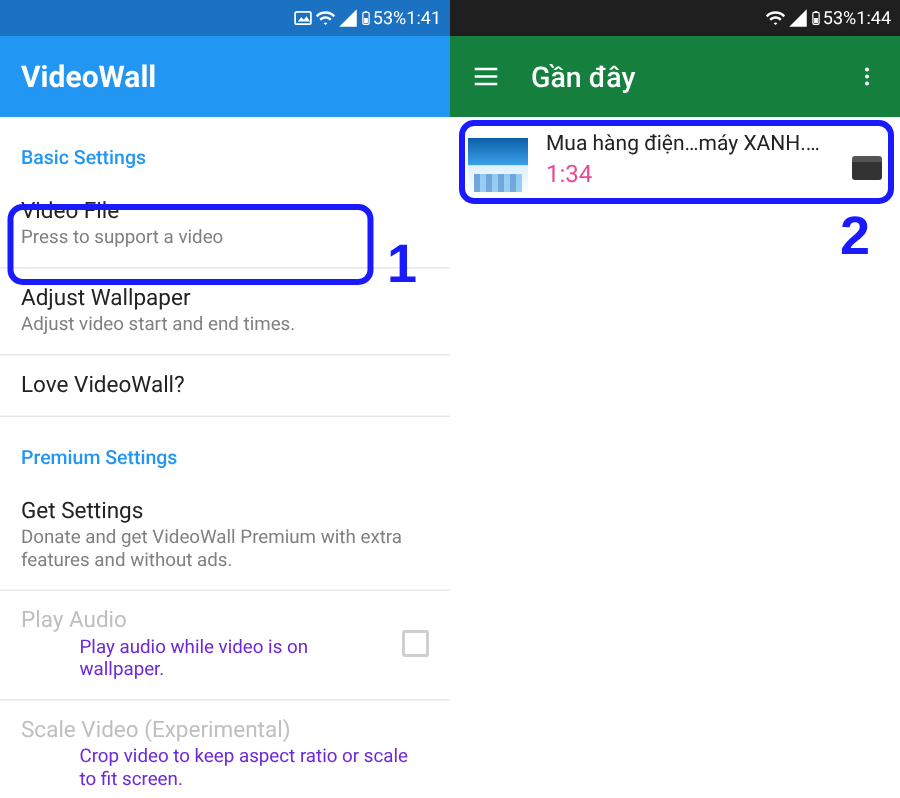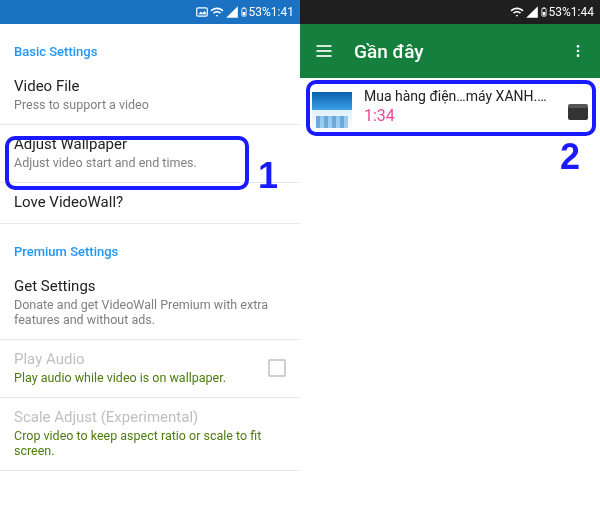--- a/index.html
+++ b/index.html
@@ -78,21 +78,21 @@
   .setting-item .title {
     font-size: 15px;
     color: #222;
   }
   .setting-item .subtitle {
     font-size: 12.5px;
     color: #808080;
     margin-top: 2px;
   }
   .setting-item.disabled .title { color: #bfbfbf; }
-  .setting-item.disabled .subtitle { color: #4d7c0f; }
+  .setting-item.disabled .subtitle { color: #6d28d9; margin-left: 39px; }
   .with-checkbox {
     display: flex;
     align-items: center;
     justify-content: space-between;
   }
   .checkbox {
     width: 18px;
     height: 18px;
     border: 2px solid #cfcfcf;
     border-radius: 2px;
@@ -186,20 +186,23 @@
         <svg width="10" height="14" viewBox="0 0 24 24" fill="#fff">
             <rect x="7" y="3" width="10" height="19" rx="2" fill="none" stroke="#fff" stroke-width="2"></rect>
             <rect x="9" y="12" width="6" height="8" fill="#fff"></rect>
             <rect x="10" y="1" width="4" height="3" fill="#fff"></rect>
           </svg>
       </span>
       <span>53%</span>
       <span>1:41</span>
     </div>
 
+    <div class="appbar left">
+      <span class="appbar-title-left">VideoWall</span>
+    </div>
 
     <div class="content-left">
       <div class="section-title">Basic Settings</div>
 
       <div class="setting-item">
         <div class="title">Video File</div>
         <div class="subtitle">Press to support a video</div>
       </div>
 
       <div class="setting-item">
@@ -221,21 +224,21 @@
 
       <div class="setting-item disabled with-checkbox">
         <div>
           <div class="title">Play Audio</div>
           <div class="subtitle">Play audio while video is on wallpaper.</div>
         </div>
         <div class="checkbox"></div>
       </div>
 
       <div class="setting-item disabled">
-        <div class="title">Scale Adjust (Experimental)</div>
+        <div class="title">Scale Video (Experimental)</div>
         <div class="subtitle">Crop video to keep aspect ratio or scale to fit screen.</div>
       </div>
     </div>
   </div>
 
   <div class="screen">
     <div class="statusbar right">
       <span class="sb-icon">
         <svg width="16" height="14" viewBox="0 0 24 24" fill="#fff">
             <path d="M12 20l-2-2c1.1-1.1 2.9-1.1 4 0l-2 2zm-5-5l-2-2c3.9-3.9 10.1-3.9 14 0l-2 2c-2.8-2.8-7.2-2.8-10 0zm-4-4l-2-2c6.1-6.1 15.9-6.1 22 0l-2 2c-5-5-13-5-18 0z"></path>

